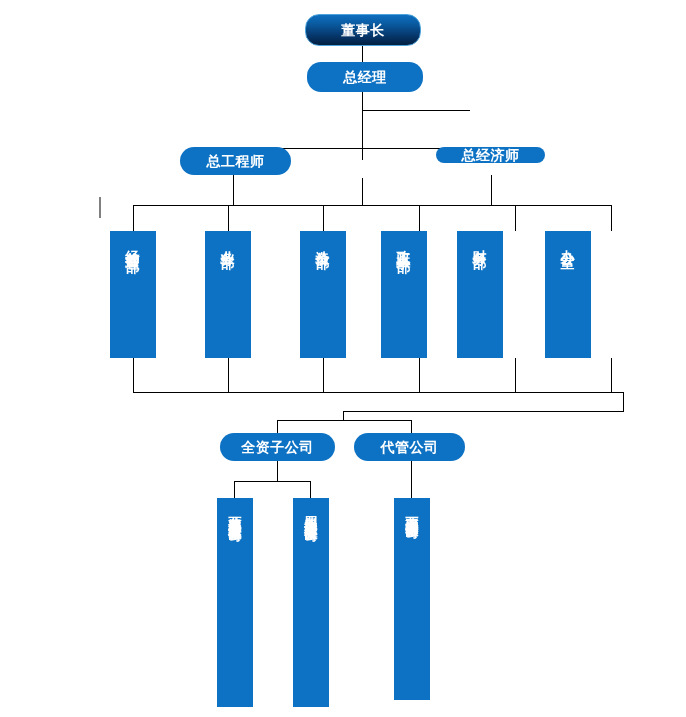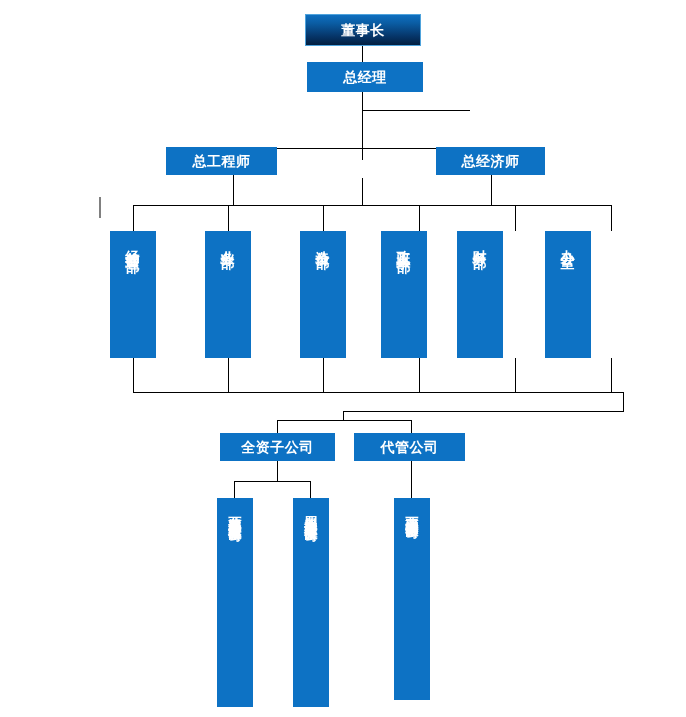--- a/index.html
+++ b/index.html
@@ -31,20 +31,21 @@
     justify-content:center;
     text-align:center;
     box-sizing:border-box;
     line-height:1.15;
     letter-spacing:0.5px;
   }
   .box.h-txt{
     font-size:14px;
     font-weight:bold;
     padding:0 4px;
+    border-radius:14px;
   }
   
   .box.v-txt{
     font-size:14px;
     font-weight:bold;
     padding:8px 0;
     align-items:flex-start;
   }
   .box.v-txt .vt{
     writing-mode:vertical-rl;
@@ -78,24 +79,24 @@
 
   <div class="ln v" style="left:362px;top:92px;height:56px;"></div>
 
   <div class="ln h" style="left:362px;top:110px;width:108px;"></div>
 
   <div class="ln h" style="left:233px;top:148px;width:259px;"></div>
   <div class="ln v" style="left:233px;top:148px;height:12px;"></div>
   <div class="ln v" style="left:362px;top:148px;height:12px;"></div>
   <div class="ln v" style="left:491px;top:148px;height:12px;"></div>
 
-  <div class="box h-txt" style="left:166px;top:147px;width:111px;height:28px;justify-content:center;">
+  <div class="box h-txt" style="left:180px;top:147px;width:111px;height:28px;justify-content:center;">
     <span>总工程师</span>
   </div>
-  <div class="box h-txt" style="left:436px;top:147px;width:109px;height:28px;">
+  <div class="box h-txt" style="left:436px;top:147px;width:109px;height:16px;">
     <span>总经济师</span>
   </div>
 
   <div class="ln v" style="left:233px;top:175px;height:30px;"></div>
   <div class="ln v" style="left:362px;top:178px;height:27px;"></div>
   <div class="ln v" style="left:491px;top:175px;height:30px;"></div>
 
   <div class="tick-gray" style="left:99px;top:197px;height:21px;"></div>
 
   <div class="ln h" style="left:133px;top:205px;width:478px;"></div>

